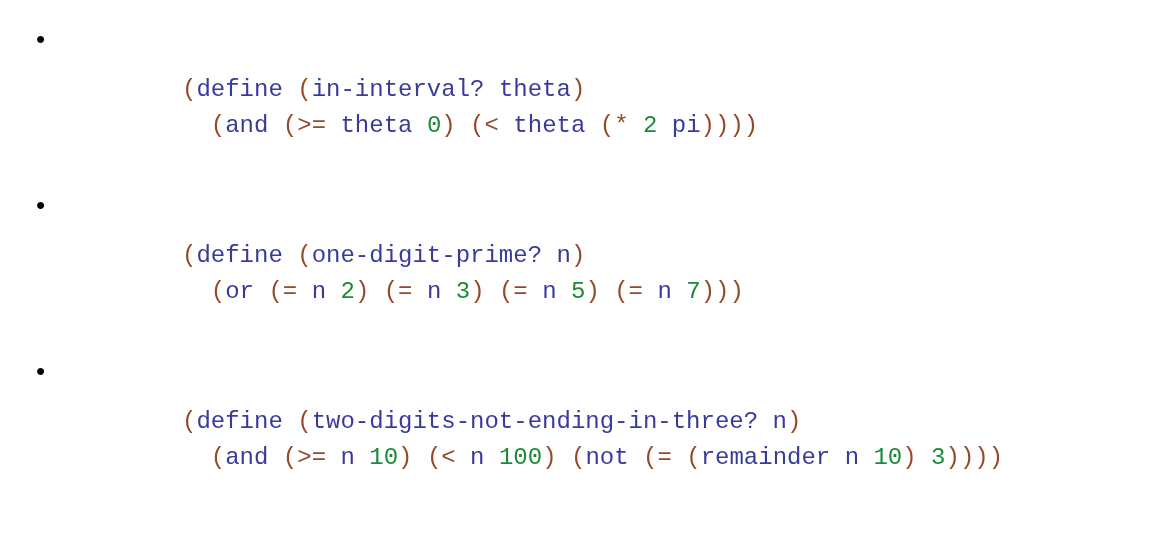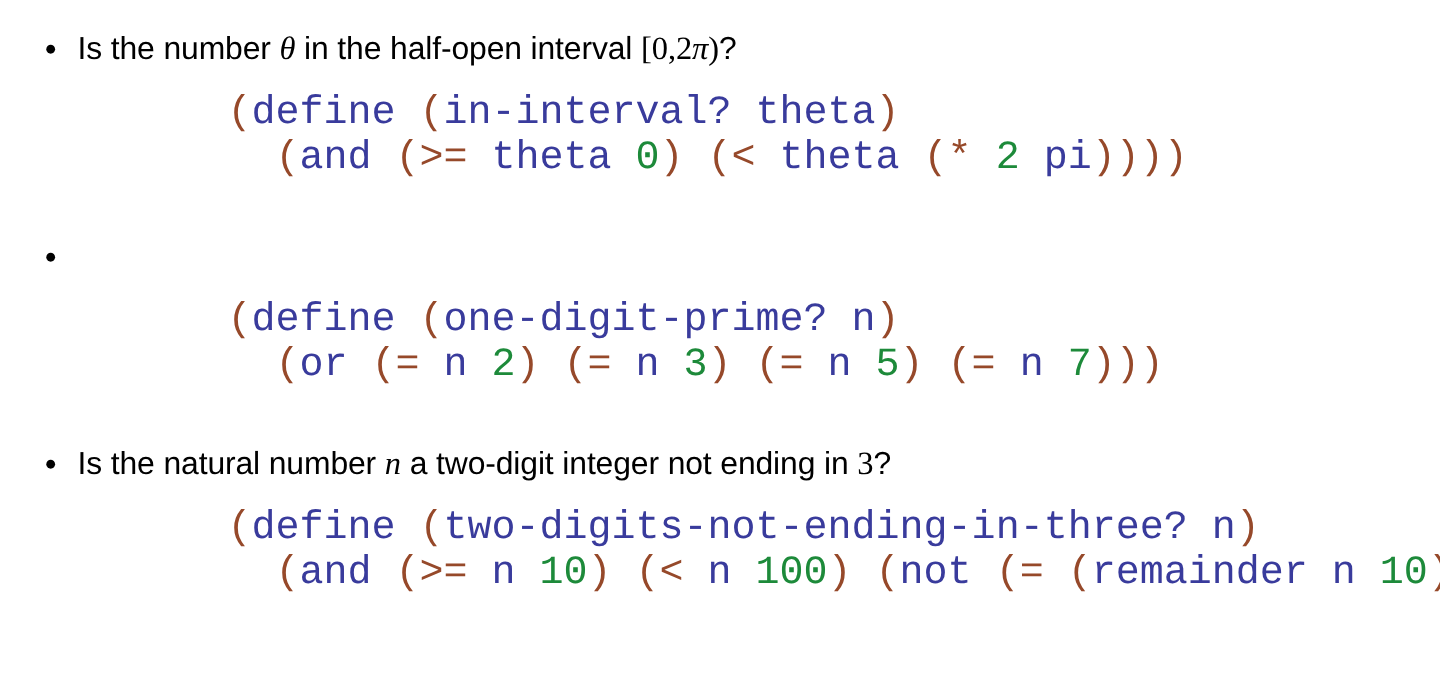--- a/index.html
+++ b/index.html
@@ -61,60 +61,58 @@
   }
   .math-up {
     font-family: "Liberation Serif", serif;
     font-style: normal;
     font-size: 26px;
   }
 
   
   .code {
     font-family: "Liberation Mono", "DejaVu Sans Mono", monospace;
-    font-size: 32px;
+    font-size: 24px;
     line-height: 36px;
     white-space: pre;
     padding-left: 182px;
     margin-top: 16px;
     letter-spacing: 0px;
   }
   .code-line { white-space: pre; }
 
   .pn  { color: #96492a; }  
   .id  { color: #393b9c; }  
   .num { color: #1d8a3a; }  
 </style>
 </head>
 <body>
 
 <div class="slide">
 
   <div class="block block-1">
     <div class="bullet-row">
       <span class="bullet-marker">•</span>
-      <span class="bullet-text"><span>Is the number </span><span class="math">θ</span><span> in the half-open interval </span><span class="math-up">[</span><span class="math-up">0</span><span class="math-up">,</span><span class="math-up">2</span><span class="math">π</span><span class="math-up">)</span><span>?</span></span>
     </div>
 
     <div class="code"><span class="code-line"><span class="pn">(</span><span class="id">define</span><span class="id"> </span><span class="pn">(</span><span class="id">in-interval?</span><span class="id"> </span><span class="id">theta</span><span class="pn">)</span></span>
 <span class="code-line"><span>  </span><span class="pn">(</span><span class="id">and</span><span class="id"> </span><span class="pn">(</span><span class="pn">&gt;=</span><span class="id"> </span><span class="id">theta</span><span class="id"> </span><span class="num">0</span><span class="pn">)</span><span class="id"> </span><span class="pn">(</span><span class="pn">&lt;</span><span class="id"> </span><span class="id">theta</span><span class="id"> </span><span class="pn">(</span><span class="pn">*</span><span class="id"> </span><span class="num">2</span><span class="id"> </span><span class="id">pi</span><span class="pn">))))</span></span></div>
   </div>
 
   <div class="block block-2">
     <div class="bullet-row">
       <span class="bullet-marker">•</span>
     </div>
 
     <div class="code"><span class="code-line"><span class="pn">(</span><span class="id">define</span><span class="id"> </span><span class="pn">(</span><span class="id">one-digit-prime?</span><span class="id"> </span><span class="id">n</span><span class="pn">)</span></span>
 <span class="code-line"><span>  </span><span class="pn">(</span><span class="id">or</span><span class="id"> </span><span class="pn">(</span><span class="pn">=</span><span class="id"> n </span><span class="num">2</span><span class="pn">)</span><span class="id"> </span><span class="pn">(</span><span class="pn">=</span><span class="id"> n </span><span class="num">3</span><span class="pn">)</span><span class="id"> </span><span class="pn">(</span><span class="pn">=</span><span class="id"> n </span><span class="num">5</span><span class="pn">)</span><span class="id"> </span><span class="pn">(</span><span class="pn">=</span><span class="id"> n </span><span class="num">7</span><span class="pn">)))</span></span></div>
   </div>
 
   <div class="block block-3">
     <div class="bullet-row">
       <span class="bullet-marker">•</span>
-      <span class="bullet-text"><span>Is the natural number </span><span class="math">n</span><span> a two-digit integer not ending in </span><span class="math-up">3</span><span>?</span></span>
     </div>
 
     <div class="code"><span class="code-line"><span class="pn">(</span><span class="id">define</span><span class="id"> </span><span class="pn">(</span><span class="id">two-digits-not-ending-in-three?</span><span class="id"> </span><span class="id">n</span><span class="pn">)</span></span>
 <span class="code-line"><span>  </span><span class="pn">(</span><span class="id">and</span><span class="id"> </span><span class="pn">(</span><span class="pn">&gt;=</span><span class="id"> n </span><span class="num">10</span><span class="pn">)</span><span class="id"> </span><span class="pn">(</span><span class="pn">&lt;</span><span class="id"> n </span><span class="num">100</span><span class="pn">)</span><span class="id"> </span><span class="pn">(</span><span class="id">not</span><span class="id"> </span><span class="pn">(</span><span class="pn">=</span><span class="id"> </span><span class="pn">(</span><span class="id">remainder</span><span class="id"> n </span><span class="num">10</span><span class="pn">)</span><span class="id"> </span><span class="num">3</span><span class="pn">))))</span></span></div>
   </div>
 
 </div>
 
 </body></html>

